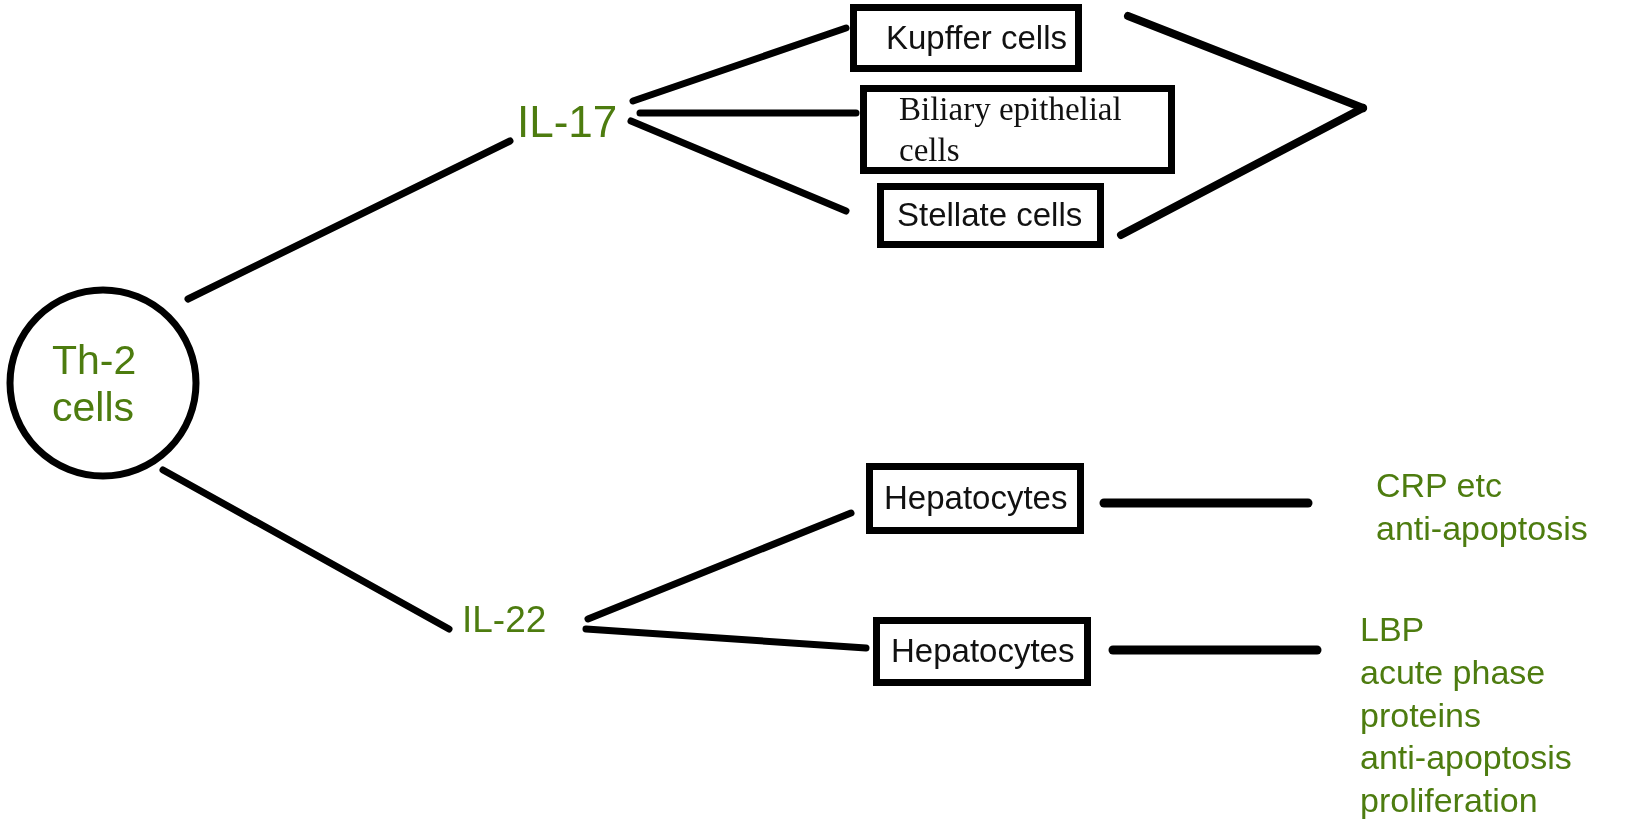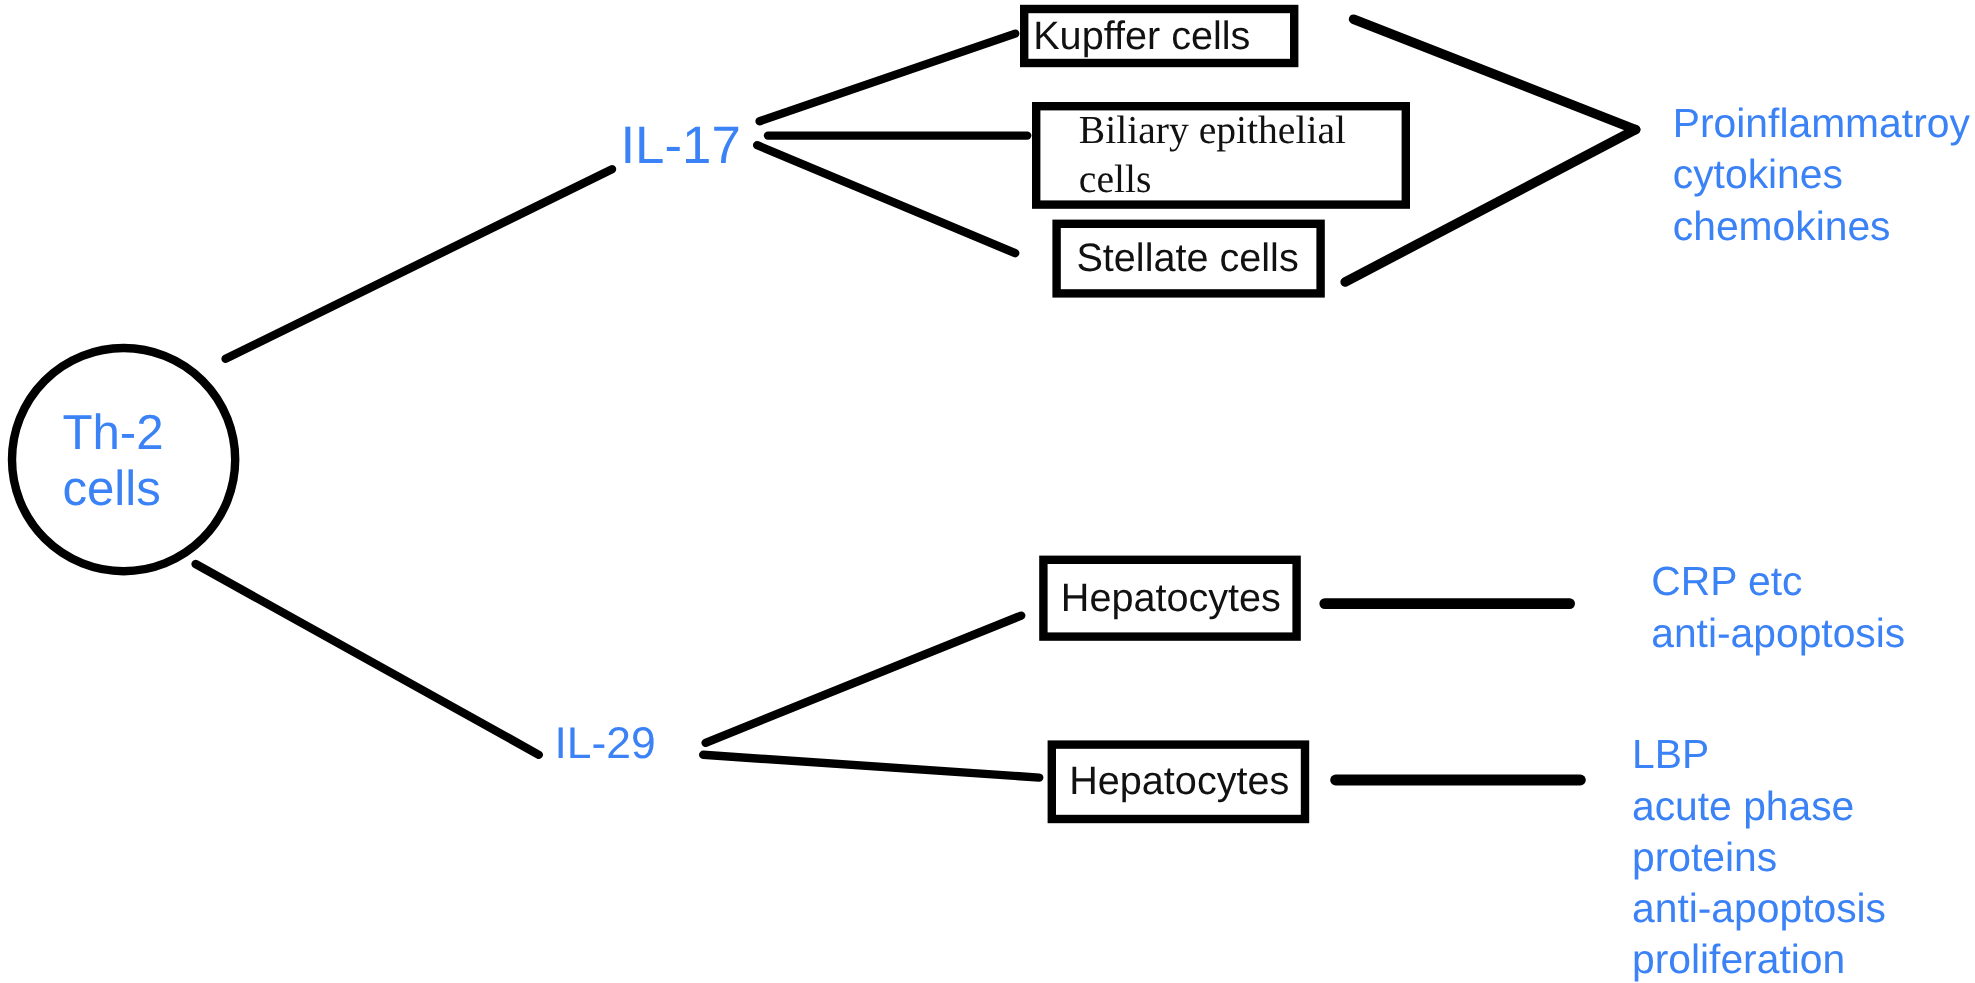--- a/index.html
+++ b/index.html
@@ -16,21 +16,21 @@
     overflow: hidden;
   }
   .wires {
     position: absolute;
     left: 0; top: 0;
     width: 1646px;
     height: 819px;
   }
   .label {
     position: absolute;
-    color: #3b82f6;
+    color: #4d7c0f;
     white-space: pre-line;
     line-height: 1.25;
   }
   .node-box {
     position: absolute;
     box-sizing: border-box;
     border: 7px solid #000000;
     background: #ffffff;
     color: #111111;
     display: flex;
@@ -46,21 +46,21 @@
   .mediator-label {
     font-size: 44px;
   }
   .mediator-label.small {
     font-size: 37px;
   }
   .outcome-label {
     font-size: 34px;
     line-height: 1.26;
   }
-  .box-kupffer   { left: 850px; top: 4px;   width: 232px; height: 52px; padding-left: 4px; text-align: right; }
+  .box-kupffer   { left: 850px; top: 4px;   width: 232px; height: 68px; padding-left: 29px; text-align: right; }
   .box-biliary   { left: 860px; top: 85px;  width: 315px; height: 89px; padding-left: 32px; font-family: Liberation Serif, serif; }
   .box-stellate  { left: 852px; top: 183px; width: 227px; height: 65px; padding-left: 13px; margin-left: 25px; }
   .box-hep1      { left: 866px; top: 463px; width: 218px; height: 71px; padding-left: 11px; }
   .box-hep2      { left: 873px; top: 617px; width: 218px; height: 69px; padding-left: 11px; }
 </style>
 </head>
 <body>
 
 <div class="canvas">
 
@@ -79,36 +79,33 @@
       <line x1="1104" y1="503" x2="1308" y2="503" stroke-width="9"></line>
       <line x1="1113" y1="650" x2="1317" y2="650" stroke-width="9"></line>
     </g>
   </svg>
 
   <div class="label circle-label" style="left:52px; top:337px;">Th-2
 cells</div>
 
   <div class="label mediator-label" style="left:517px; top:94px;">IL-17</div>
 
-  <div class="label mediator-label small" style="left:462px; top:597px;">IL-29</div>
+  <div class="label mediator-label small" style="left:462px; top:597px;">IL-22</div>
 
   <div class="node-box box-kupffer">Kupffer cells</div>
 
   <div class="node-box box-biliary">Biliary epithelial
 cells</div>
 
   <div class="node-box box-stellate">Stellate cells</div>
 
   <div class="node-box box-hep1">Hepatocytes</div>
 
   <div class="node-box box-hep2">Hepatocytes</div>
 
-  <div class="label outcome-label" style="left:1394px; top:82px;">Proinflammatroy
-cytokines
-chemokines</div>
 
   <div class="label outcome-label" style="left:1352px; top:464px;margin-left:24px;">CRP etc
 anti-apoptosis</div>
 
   <div class="label outcome-label" style="left:1360px; top:608px;">LBP
 acute phase
 proteins
 anti-apoptosis
 proliferation</div>
 

